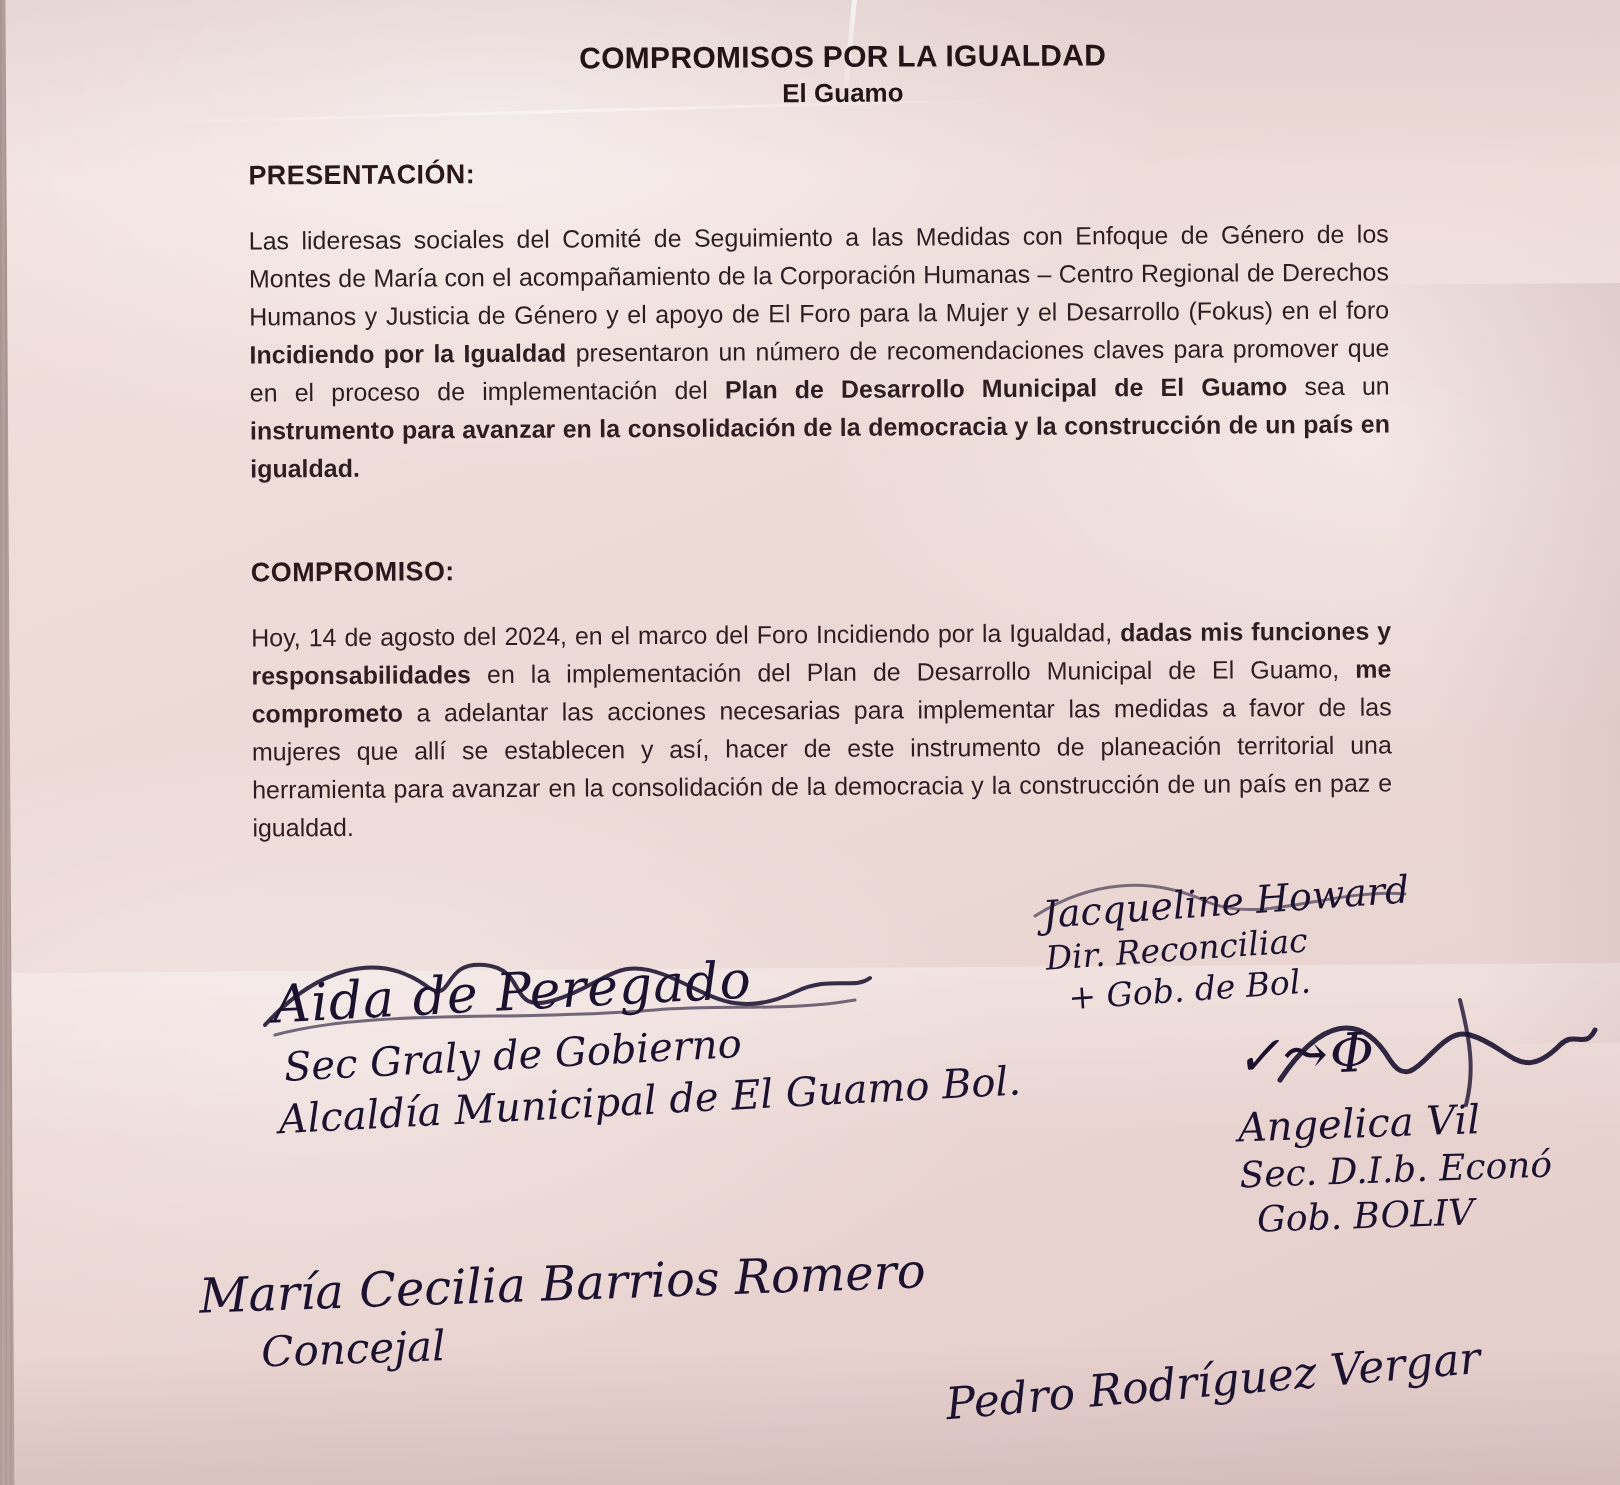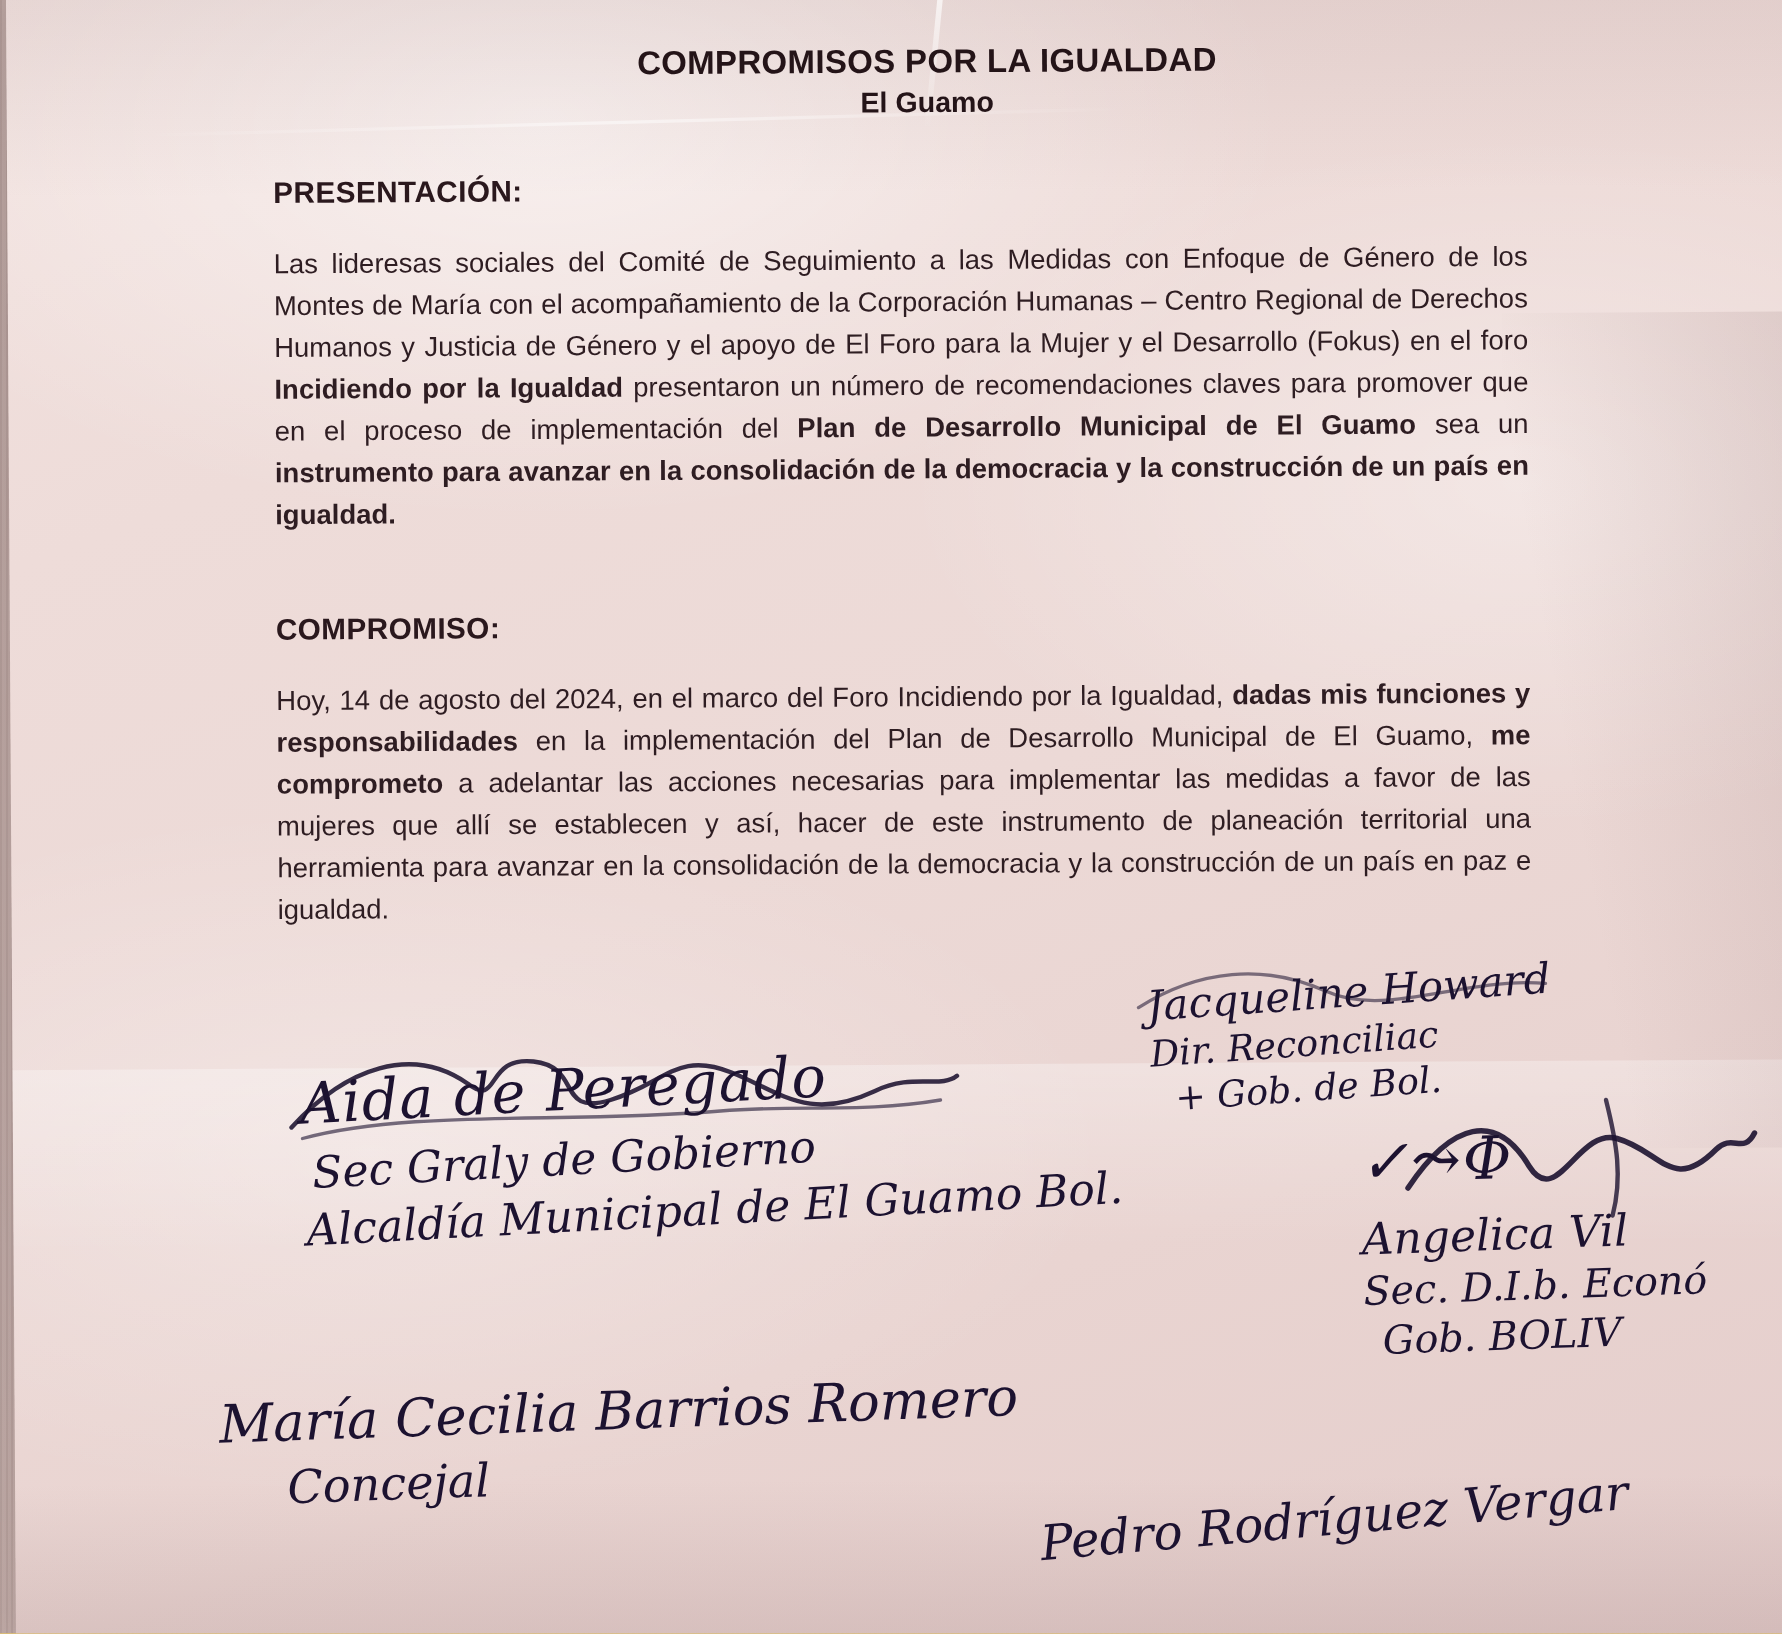--- a/index.html
+++ b/index.html
@@ -5,21 +5,21 @@
   html, body {
     margin: 0;
     padding: 0;
     background: #d8c9c4;
   }
   #page {
     position: relative;
     width: 1620px;
     height: 1485px;
     overflow: hidden;
-    background: #eab308;
+    background: #f9a8d4;
     font-family: "Liberation Sans", sans-serif;
   }
 
   
   .backdrop {
     position: absolute;
     inset: 0;
     background:
       repeating-linear-gradient(90deg, rgba(150,130,130,0.25) 0px, rgba(150,130,130,0.25) 2px, rgba(190,172,172,0.2) 2px, rgba(190,172,172,0.2) 5px),
       linear-gradient(120deg, #b8a39e 0%, #c2aca7 40%, #b0999a 100%);

